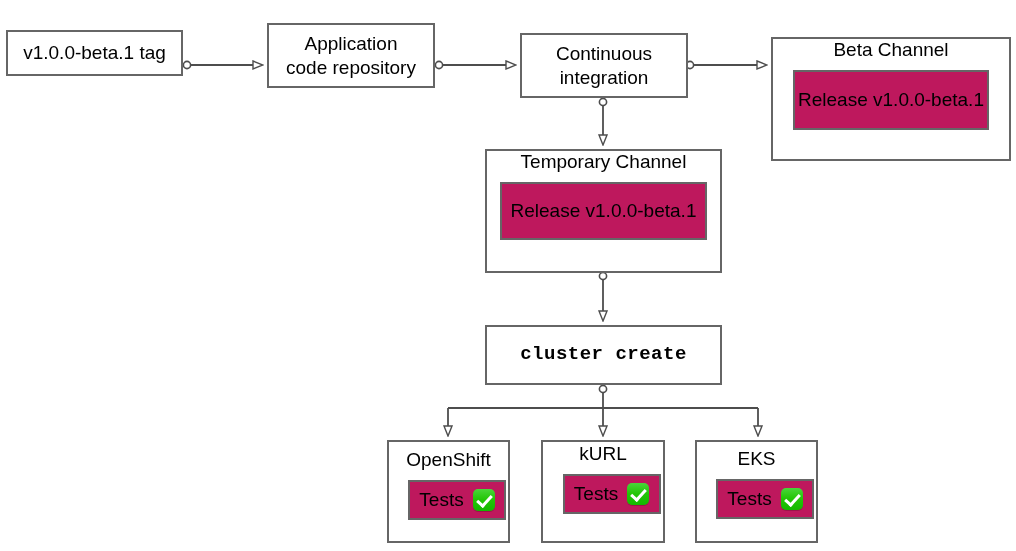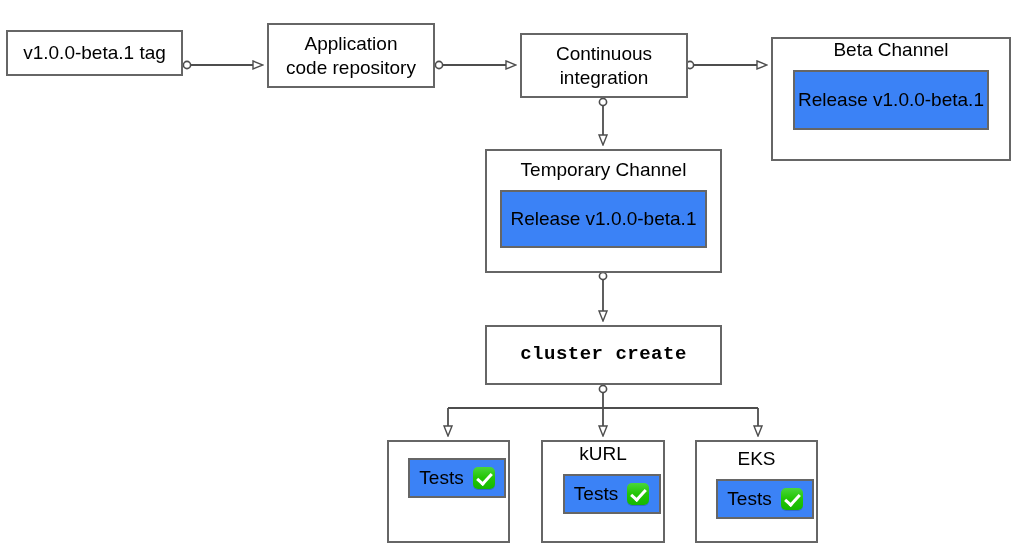--- a/index.html
+++ b/index.html
@@ -56,21 +56,21 @@
   }
   .container-title {
     font-size: 19px;
     color: #000000;
     text-align: center;
     width: 100%;
     font-family: "Liberation Sans", sans-serif;
   }
   .inner-box {
     box-sizing: border-box;
-    background: #3b82f6;
+    background: #be185d;
     border: 2px solid #666666;
     display: flex;
     align-items: center;
     justify-content: center;
     font-size: 19px;
     color: #000000;
     text-align: center;
     font-family: "Liberation Sans", sans-serif;
   }
   .tests-inner {
@@ -150,32 +150,33 @@
     <span>Continuous integration</span>
   </div>
 
   <div class="container-node" style="left:771px; top:3px; width:240px; height:124px; padding-top:0;margin-top:34px;">
     <div class="container-title">Beta Channel</div>
     <div class="inner-box" style="width:196px; height:60px; margin-top:9px;">
       <span>Release v1.0.0-beta.1</span>
     </div>
   </div>
 
-  <div class="container-node" style="left:485px; top:149px; width:237px; height:124px; padding-top:8px;">
+  <div class="container-node" style="left:485px; top:149px; width:237px; height:124px; ">
     <div class="container-title">Temporary Channel</div>
     <div class="inner-box" style="width:207px; height:58px; margin-top:9px;">
       <span>Release v1.0.0-beta.1</span>
     </div>
   </div>
 
   <div class="node mono" style="left:485px; top:325px; width:237px; height:60px;">
     <span>cluster create</span>
   </div>
 
   <div class="container-node" style="left:387px; top:440px; width:123px; height:103px; padding-top:7px;">
+    <div class="container-title">OpenShift</div>
     <div class="inner-box tests-inner" style="width:98px; height:40px; margin-top:9px;">
       <span>Tests</span>
       <span class="check-badge"></span>
     </div>
   </div>
 
   <div class="container-node" style="left:541px; top:440px; width:124px; height:103px; padding-top:1px;">
     <div class="container-title">kURL</div>
     <div class="inner-box tests-inner" style="width:98px; height:40px; margin-top:9px;">
       <span>Tests</span>

